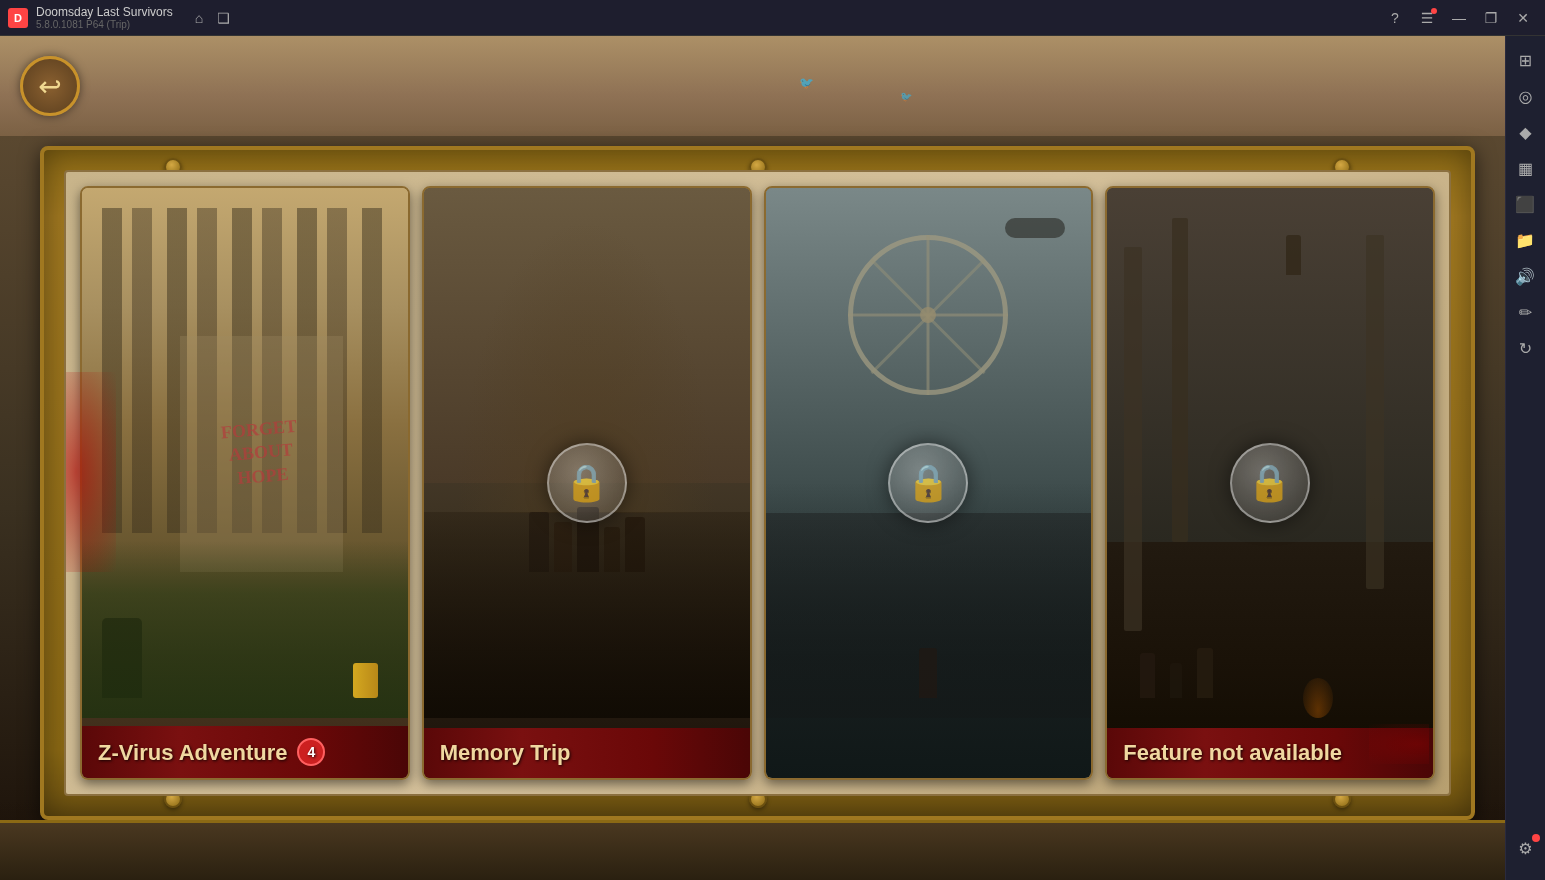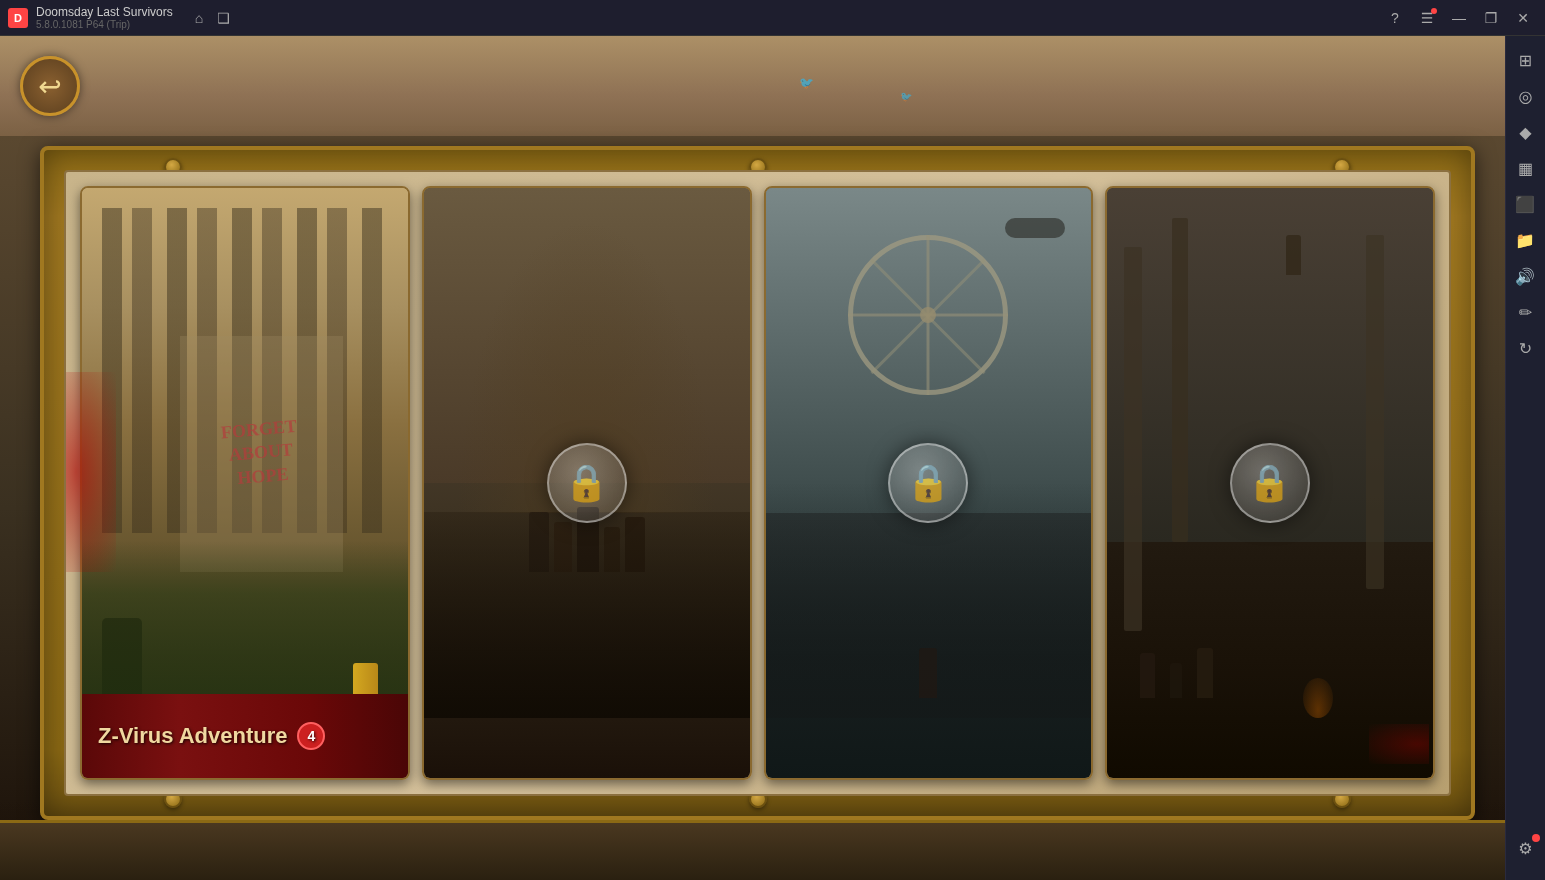--- a/index.html
+++ b/index.html
@@ -213,28 +213,28 @@
       border: 2px solid #8b6a30;
       box-shadow: 0 4px 12px rgba(0,0,0,0.5);
     }
 
     
     .card-label {
       position: absolute;
       bottom: 0;
       left: 0;
       right: 0;
-      padding: 28px 16px;
+      padding: 12px 16px;
       background: linear-gradient(90deg, #5a0808 0%, #7a1010 30%, #6a0808 70%, #4a0606 100%);
       color: #f0d8a0;
       font-size: 22px;
       font-weight: bold;
       text-shadow: 1px 1px 3px rgba(0,0,0,0.8);
       display: flex;
-      align-items: center;
+      align-items: flex-end;
       gap: 10px;
     }
 
     
     .notif-badge {
       background: #cc2020;
       color: white;
       width: 28px;
       height: 28px;
       border-radius: 50%;
@@ -458,20 +458,23 @@
             <div style="width:20px;height:55px;background:rgba(40,28,15,0.85);border-radius:3px 3px 0 0;"></div>
           </div>
 
           <div style="position:absolute;bottom:60px;left:0;right:0;height:35%;background:linear-gradient(180deg,rgba(30,20,8,0.3),rgba(15,10,3,0.9));"></div>
         </div>
 
         <div class="lock-overlay">
           <span>🔒</span>
         </div>
 
+        <div class="card-label">
+          <span>Memory Trip</span>
+        </div>
       </div>
 
       <div class="game-card card-3">
         <div class="card-scene-3">
 
           <div style="position:absolute;top:0;left:0;right:0;height:55%;background:linear-gradient(180deg,#7a8888,#5a6868,#3a4848);"></div>
 
           <div style="position:absolute;top:8%;left:50%;transform:translateX(-50%);width:160px;height:160px;">
             <div style="position:absolute;inset:0;border:5px solid rgba(160,155,130,0.75);border-radius:50%;"></div>
             <div style="position:absolute;top:50%;left:0;right:0;height:3px;background:rgba(150,145,120,0.6);transform:translateY(-50%);"></div>
@@ -514,20 +517,23 @@
             <div style="width:16px;height:50px;background:rgba(38,28,15,0.85);border-radius:3px 3px 0 0;"></div>
           </div>
 
           <div style="position:absolute;bottom:60px;left:60%;width:30px;height:40px;background:radial-gradient(ellipse at 50% 80%, rgba(200,100,0,0.4), transparent);border-radius:50%;"></div>
         </div>
 
         <div class="lock-overlay">
           <span>🔒</span>
         </div>
 
+        <div class="card-label">
+          <span>Feature not available</span>
+        </div>
       </div>
 
     </div>
   </div>
 
   <div class="bottom-bar"></div>
 
 </div>
 
 <div class="right-sidebar">

